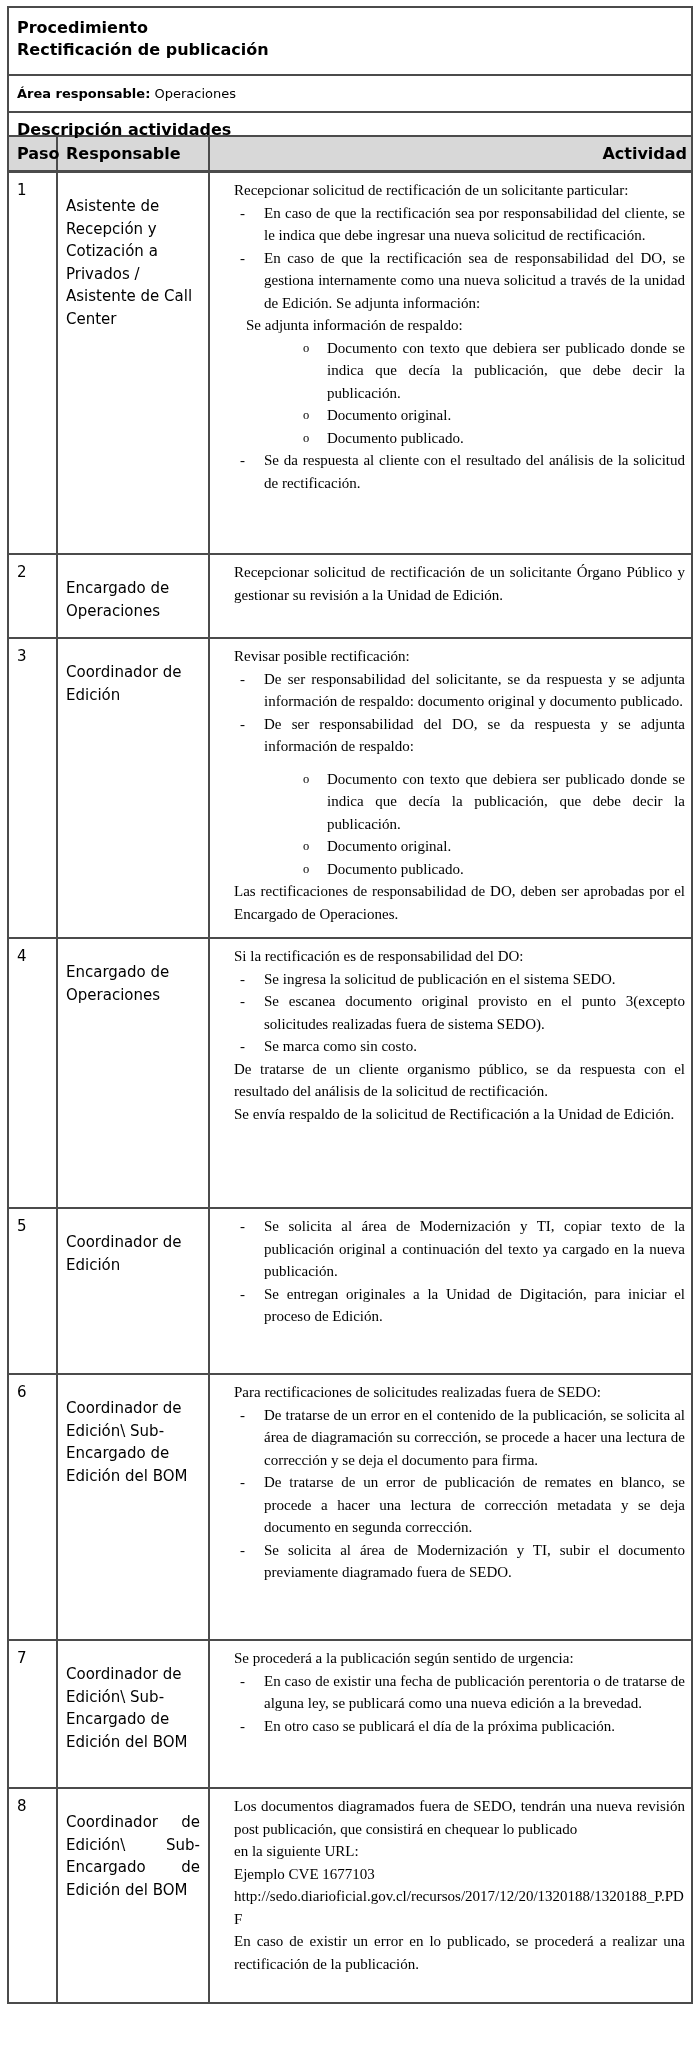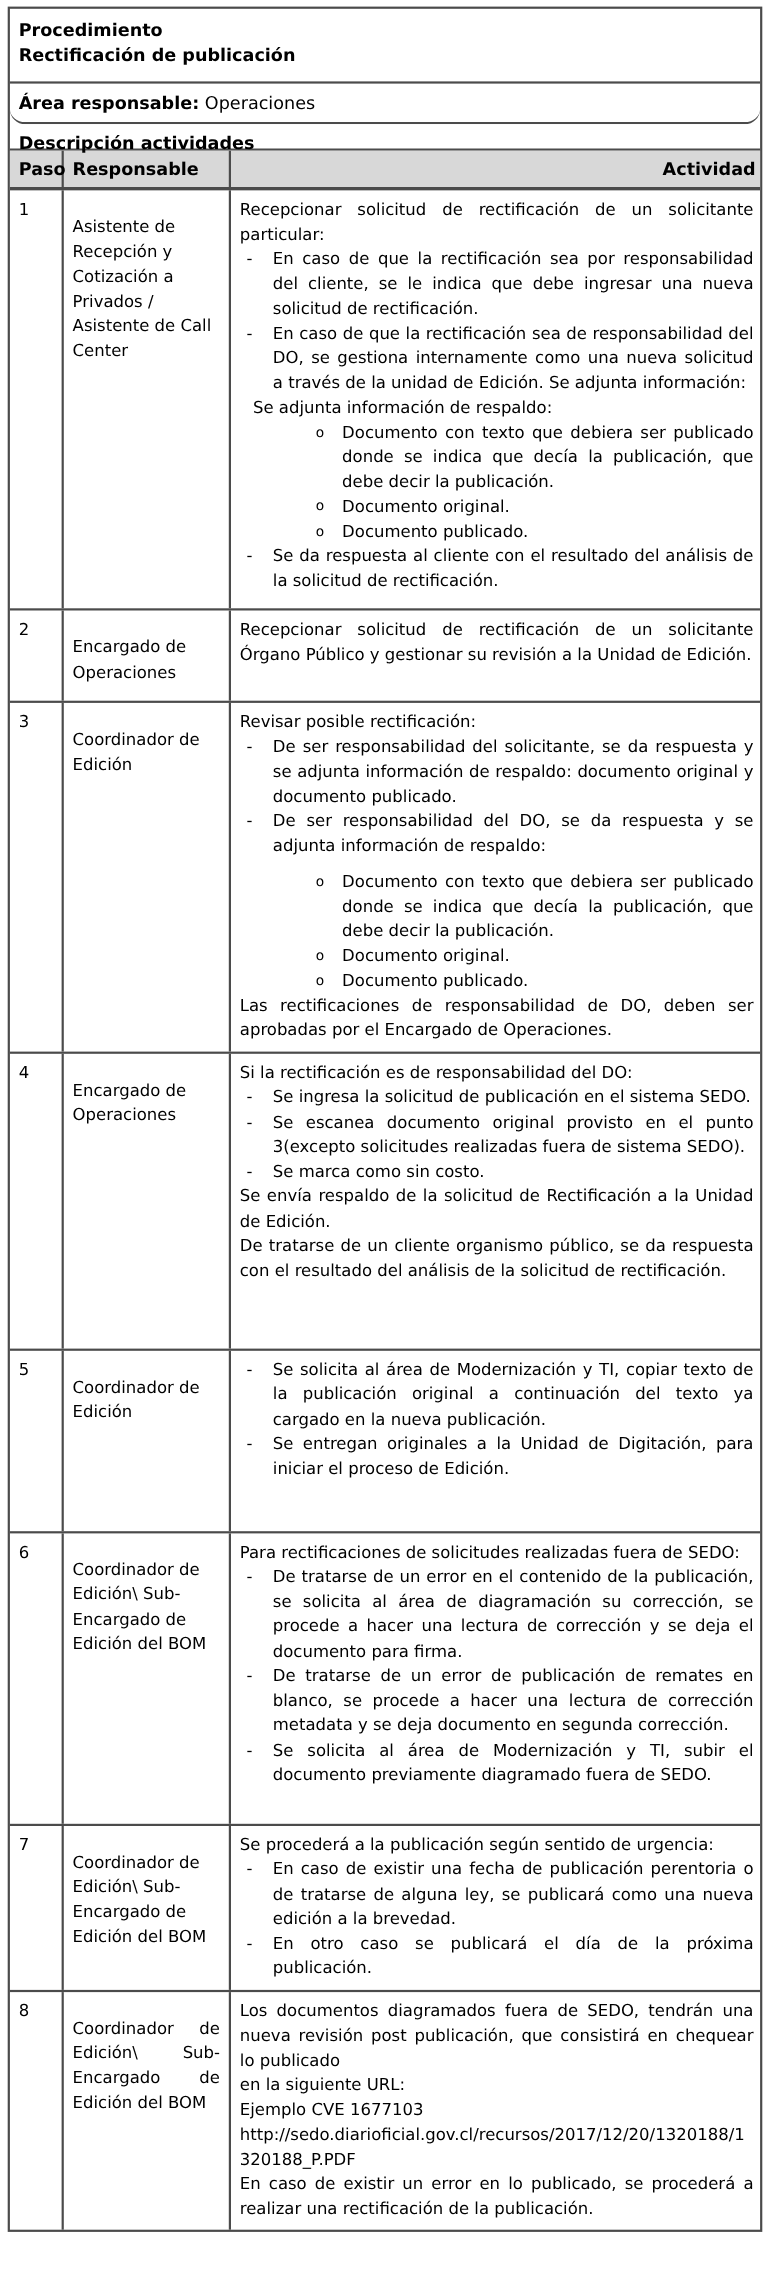--- a/index.html
+++ b/index.html
@@ -25,23 +25,22 @@
   .title-cell{
     height:68px;
     padding:9px 10px 0 8px;
     font-weight:bold;
     font-size:16px;
     line-height:22px;
   }
   .meta-cell{
     height:37px;
     padding:8px 10px 0 8px;
-    font-size:16px;
+    font-size:13px;
     line-height:20px;
-    border-radius:14px;
   }
   .meta-cell .b{font-weight:bold;}
   .section-cell{
     height:24px;
     padding:7px 10px 0 8px;
     font-size:16px;
     font-weight:bold;
   }
   
   .hdr-row,.t-row{
@@ -57,21 +56,21 @@
   }
   .hdr-row > div{padding:7px 4px 0 8px;}
   .hdr-row .hdr-act{text-align:right;}
   .c-paso{border-right:2px solid var(--border);}
   .c-resp{border-right:2px solid var(--border);}
   .t-row + .t-row{border-top:2px solid var(--border);}
   .t-row{font-size:15px;line-height:22.5px;}
   .t-row .c-paso{padding:6px 2px 6px 8px;}
   .t-row .c-resp{padding:22px 8px 6px 8px;}
   .t-row .c-resp.just{text-align:justify;}
-  .t-row .c-act{padding:6px 6px 8px 8px;text-align:justify;}
+  .t-row .c-act{padding:6px 6px 8px 24px;text-align:justify;font-family:Liberation Serif, serif;}
   
   #rows .t-row:nth-child(1){min-height:380px;}
   #rows .t-row:nth-child(2){min-height:84px;}
   #rows .t-row:nth-child(3){min-height:300px;}
   #rows .t-row:nth-child(4){min-height:270px;}
   #rows .t-row:nth-child(5){min-height:166px;}
   #rows .t-row:nth-child(6){min-height:266px;}
   #rows .t-row:nth-child(7){min-height:148px;}
   #rows .t-row:nth-child(8){min-height:215px;}
   
@@ -192,22 +191,22 @@
               <span class="li-text">Se ingresa la solicitud de publicación en el sistema SEDO.</span>
             </div>
             <div class="li dash">
               <span class="marker">-</span>
               <span class="li-text">Se escanea documento original provisto en el punto 3(excepto solicitudes realizadas fuera de sistema SEDO).</span>
             </div>
             <div class="li dash">
               <span class="marker">-</span>
               <span class="li-text">Se marca como sin costo.</span>
             </div>
+            <div class="act-p">De tratarse de un cliente organismo público, se da respuesta con el resultado del análisis de la solicitud de rectificación.</div>
             <div class="act-p">Se envía respaldo de la solicitud de Rectificación a la Unidad de Edición.</div>
-            <div class="act-p">De tratarse de un cliente organismo público, se da respuesta con el resultado del análisis de la solicitud de rectificación.</div>
           </div>
   </div>
 
   <div class="t-row">
     <div class="c-paso">5</div>
     <div class="c-resp">Coordinador de Edición</div>
     <div class="c-act">
             <div class="li dash">
               <span class="marker">-</span>
               <span class="li-text">Se solicita al área de Modernización y TI, copiar texto de la publicación original a continuación del texto ya cargado en la nueva publicación.</span>

